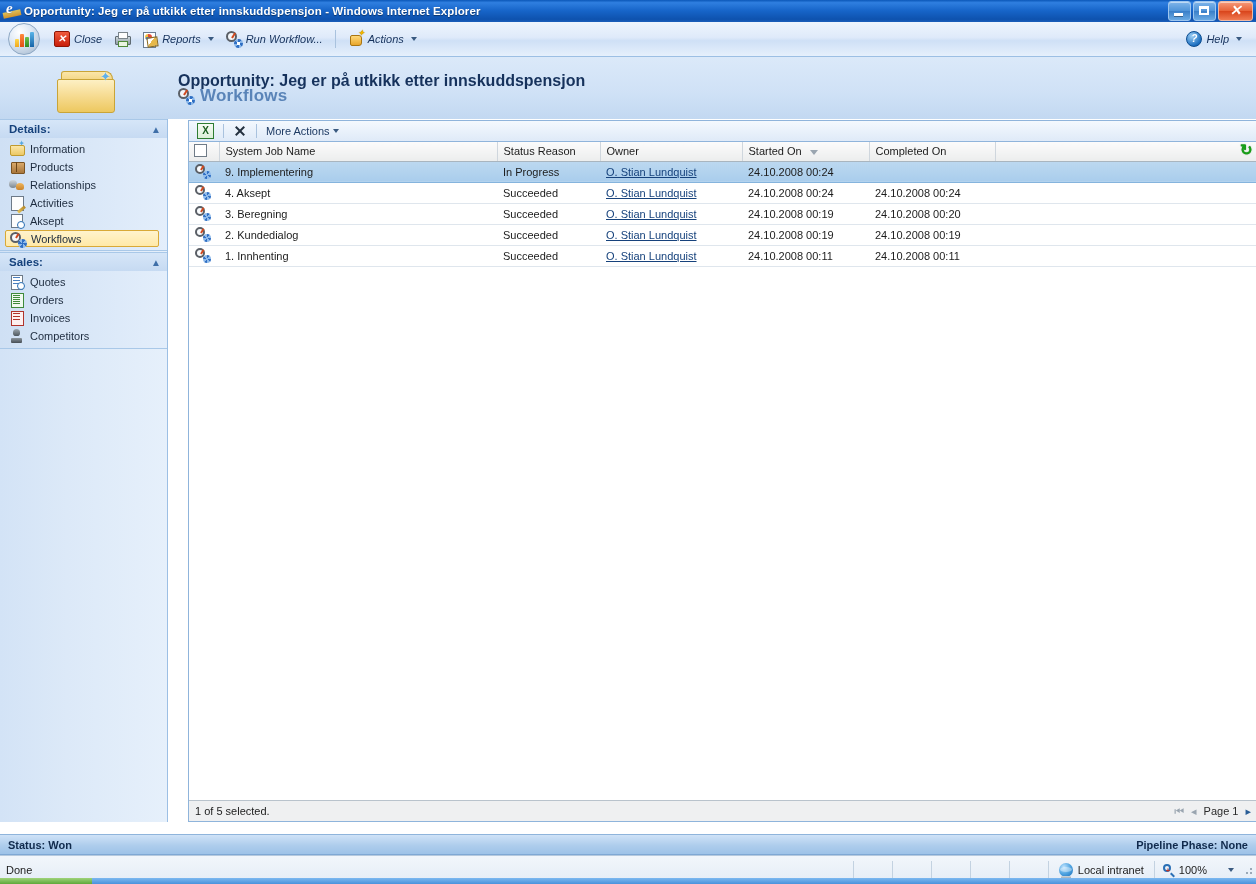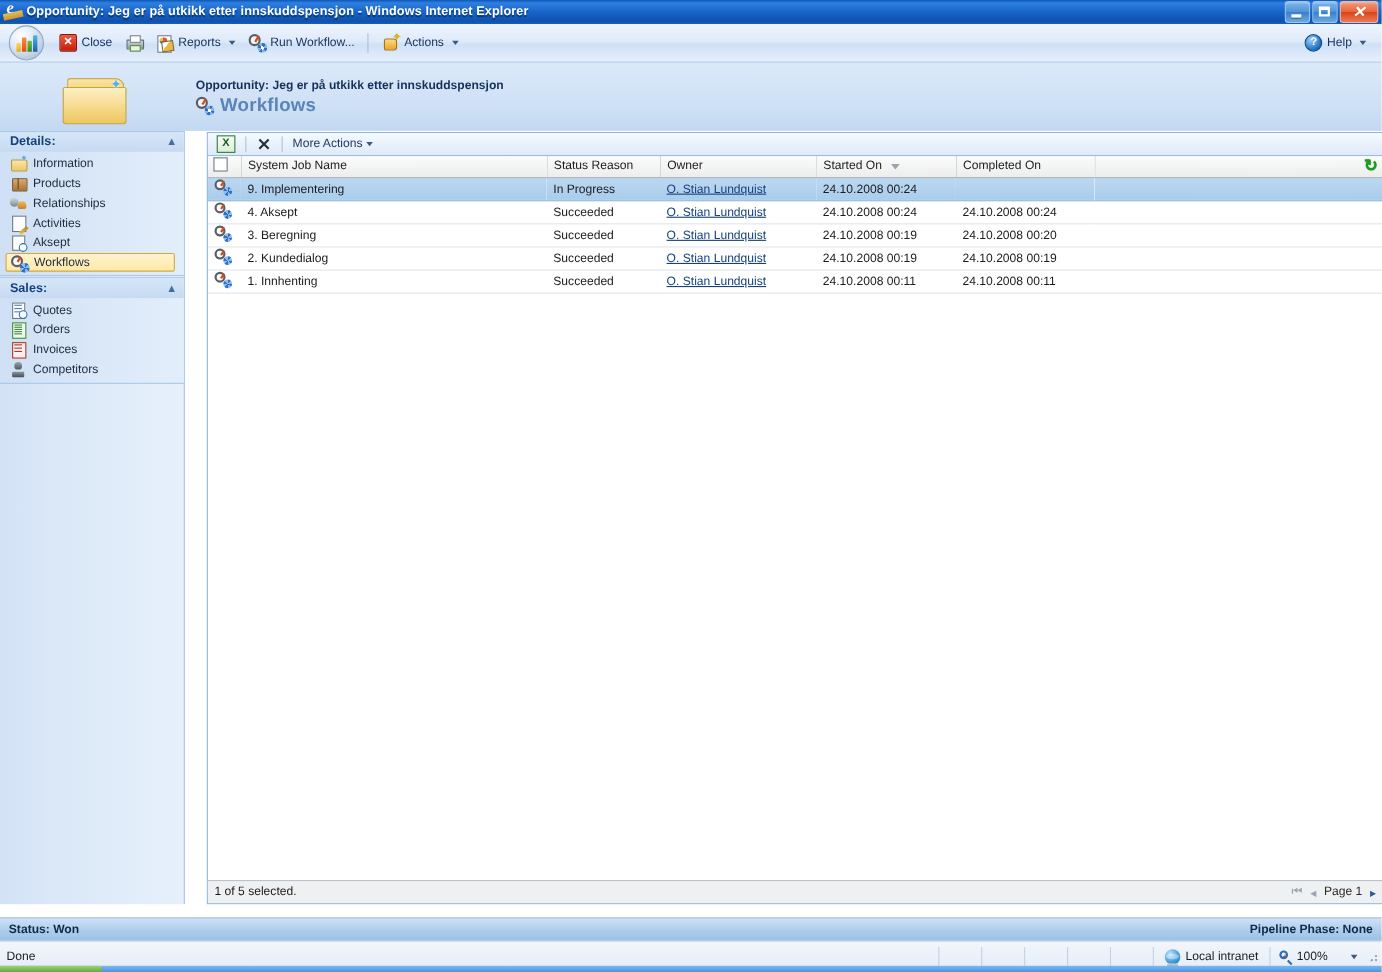--- a/index.html
+++ b/index.html
@@ -131,20 +131,21 @@
   .cb2 { height: 13px; background: linear-gradient(to bottom,#ff8a3c,#e04f14); }
   .cb3 { height: 10px; background: linear-gradient(to bottom,#6fc24a,#2e8b22); }
   .cb4 { height: 15px; background: linear-gradient(to bottom,#5ab4e8,#1664a8); }
 
   .tbtn {
     display: flex; align-items: center; gap: 4px;
     height: 22px; padding: 0 6px;
     font-size: 11px; color: #16325c;
     white-space: nowrap;
     cursor: default;
+    font-style: italic;
   }
   .tsep { width: 1px; height: 18px; background: #a9c2de; margin: 0 6px; }
   .caret {
     width: 0; height: 0;
     border-left: 3px solid transparent;
     border-right: 3px solid transparent;
     border-top: 4px solid #3a5a80;
     margin-left: 3px;
   }
 
@@ -263,21 +264,21 @@
     background: linear-gradient(to bottom,#fdf0c4 0%,#f7dd96 45%,#edc85f 100%);
     border: 1px solid #c9a437;
     border-radius: 2px 2px 3px 3px;
   }
   .folder-spark {
     position: absolute; right: 6px; top: 0px;
     color: #5fb0e8; font-size: 13px; text-shadow: 0 0 2px #fff;
   }
   .page-sub {
     position: absolute; left: 178px; top: 72px;
-    font-size: 11px; font-weight: bold; color: #16325c;
+    font-size: 16px; font-weight: bold; color: #16325c;
     white-space: nowrap;
   }
   .page-title-row {
     position: absolute; left: 178px; top: 86px;
     display: flex; align-items: center; gap: 6px;
   }
   .page-title {
     font-size: 17px; font-weight: bold; color: #5a84b8;
     letter-spacing: .2px;
   }

